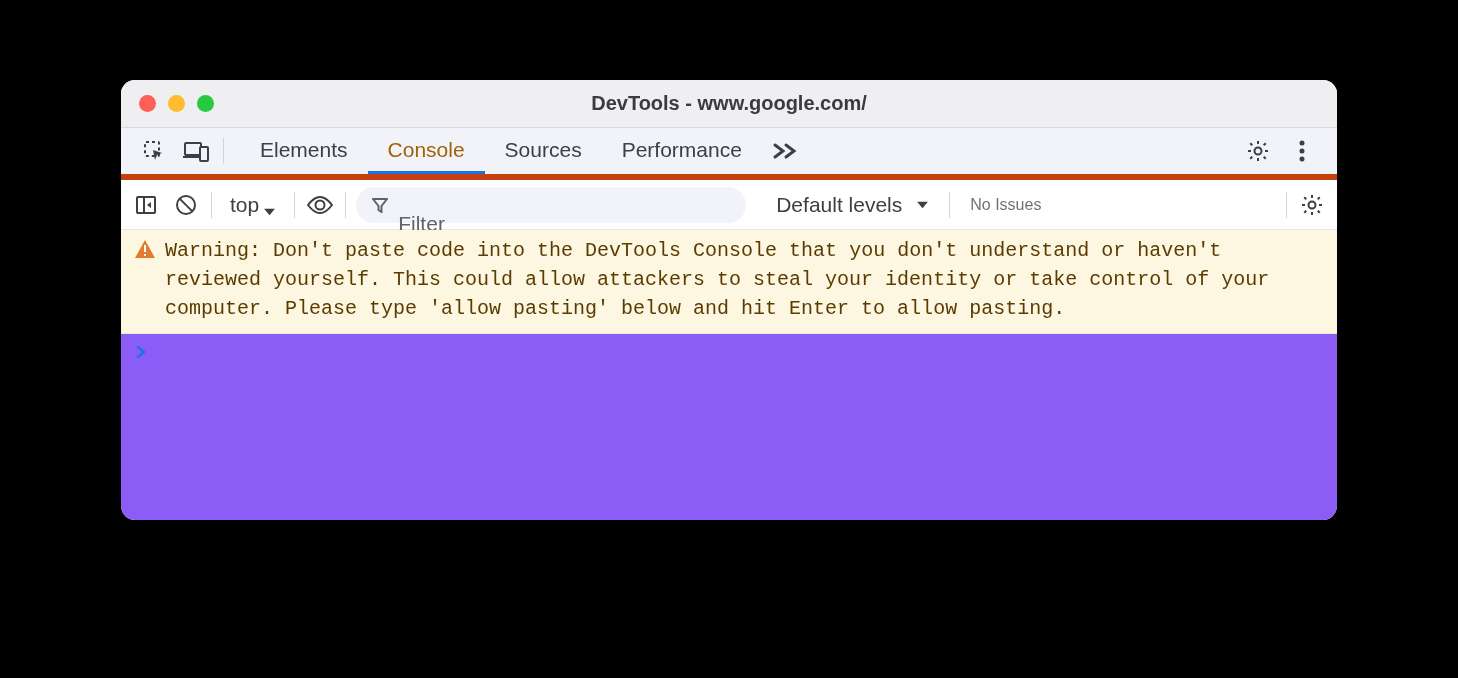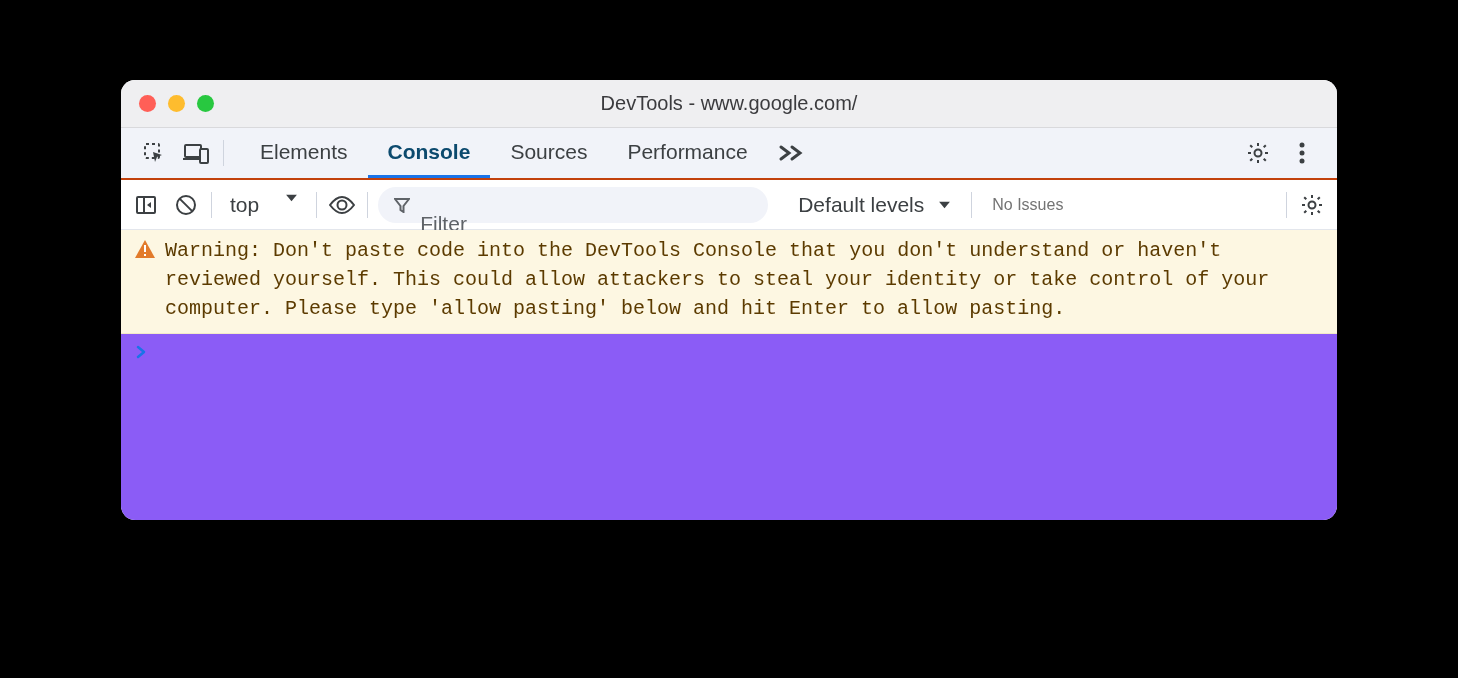--- a/index.html
+++ b/index.html
@@ -38,28 +38,28 @@
   }
   .dot { width: 17px; height: 17px; border-radius: 50%; }
   .dot.red { background: #ff5f57; }
   .dot.yellow { background: #febc2e; }
   .dot.green { background: #28c840; }
   .title {
     position: absolute;
     left: 0; right: 0;
     text-align: center;
     font-size: 20px;
-    font-weight: 400;
+    font-weight: 700;
     color: #3b3b3e;
     pointer-events: none;
   }
   .tabbar {
     height: 52px;
     background: #f1f3f9;
-    border-bottom: 2px solid #c2410c;
+    border-bottom: 6px solid #c2410c;
     display: flex;
     align-items: stretch;
     padding: 0 8px;
   }
   .tabbar-left {
     display: flex;
     align-items: center;
     gap: 12px;
     padding: 0 10px;
   }
@@ -87,43 +87,42 @@
     display: flex;
     align-items: center;
     padding: 0 20px;
     font-size: 21px;
     color: #3c4043;
     cursor: pointer;
     border-bottom: 3px solid transparent;
     position: relative;
   }
   .tab.active {
-    color: #0c4a6e;
+    color: #a16207;
     border-bottom-color: #1a73e8;
-    font-weight: bold;
   }
   .tabbar-right {
     display: flex;
     align-items: center;
     gap: 14px;
     padding: 0 12px;
   }
   .subbar {
     height: 50px;
     background: #fff;
     border-bottom: 1px solid #e3e6ec;
     display: flex;
     align-items: center;
     padding: 0 10px;
     gap: 10px;
   }
   .context-select {
     display: flex;
-    align-items: flex-start;
-    gap: 26px;
+    align-items: flex-end;
+    gap: 4px;
     font-size: 21px;
     color: #3c4043;
     padding: 0 8px;
     cursor: pointer;
   }
   .filter-wrap {
     background: #f1f3f9;
     border-radius: 999px;
     height: 36px;
     display: flex;

